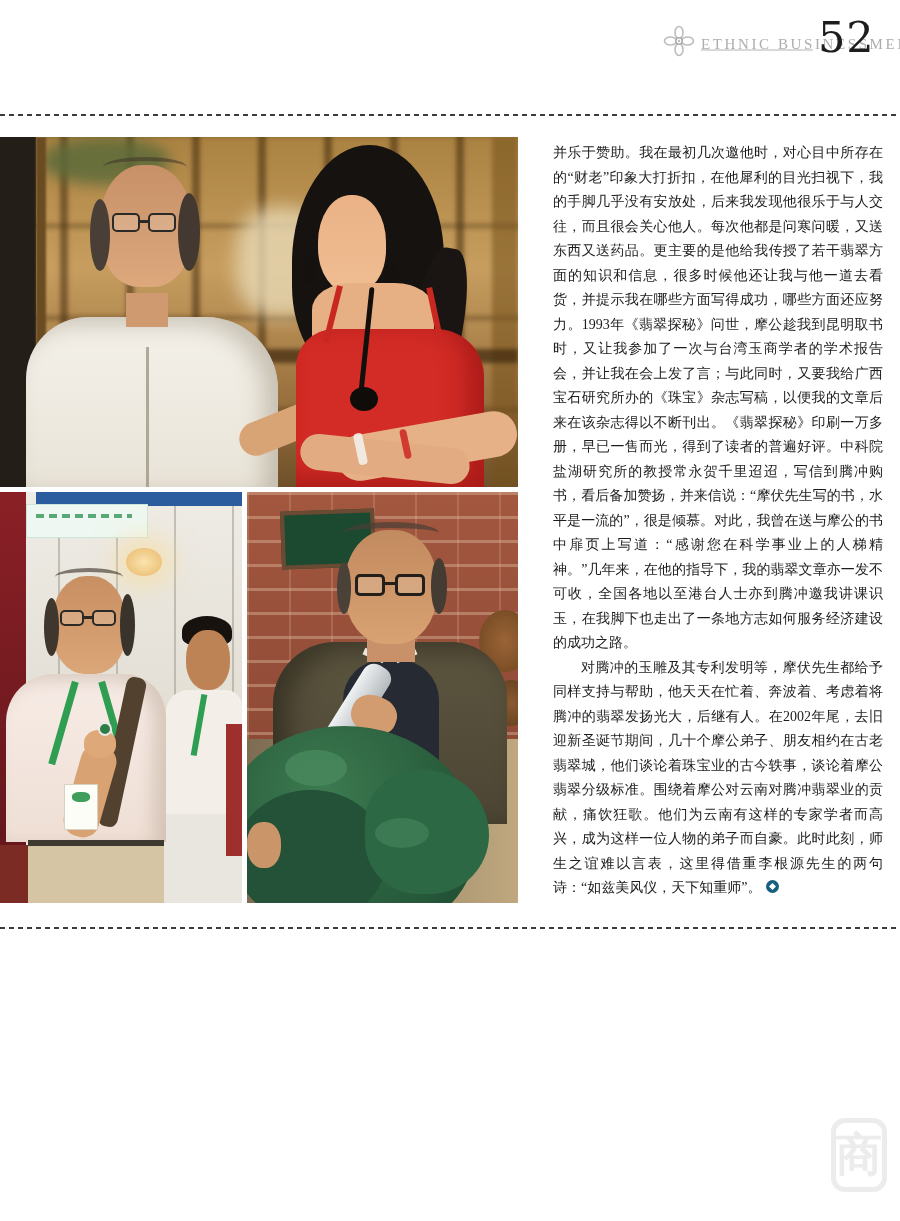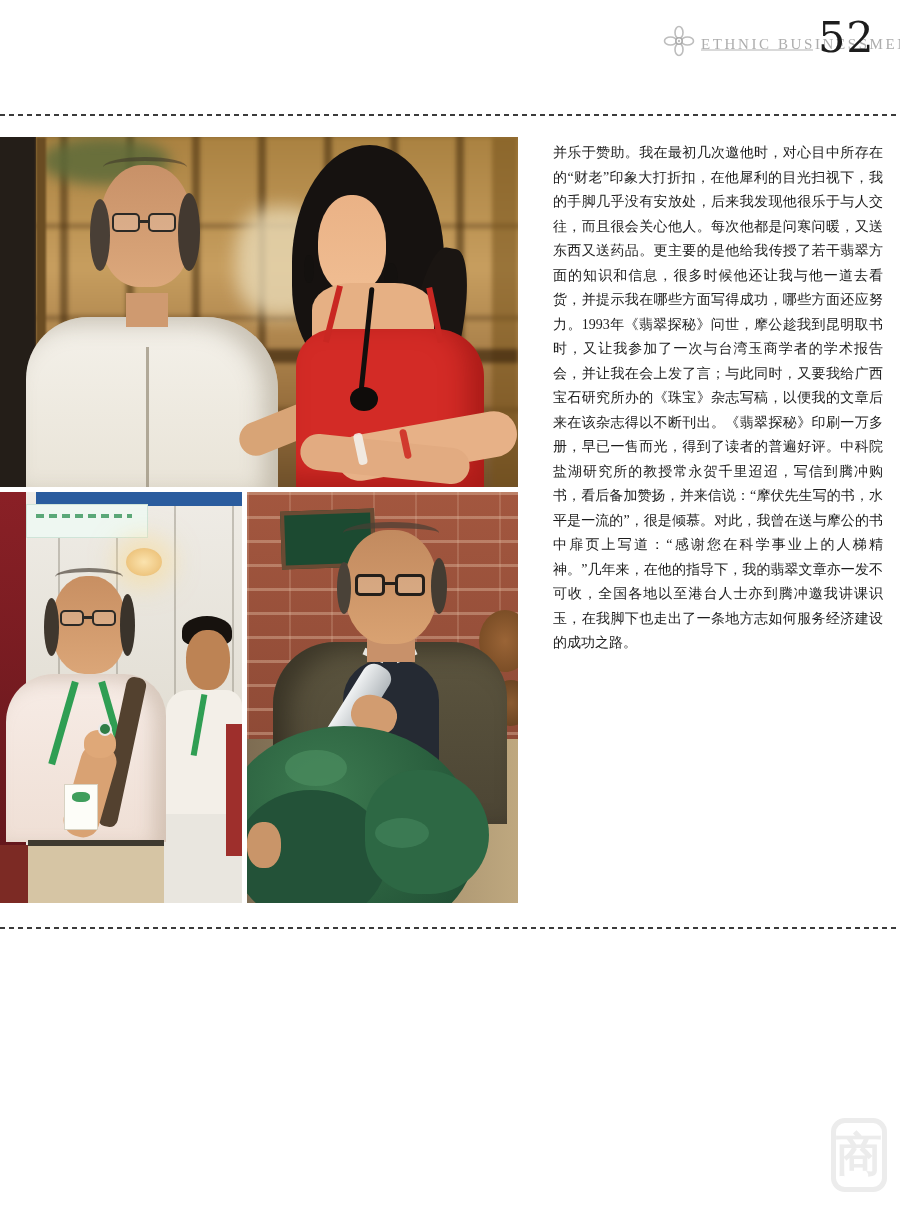--- a/index.html
+++ b/index.html
@@ -283,20 +283,21 @@
     <div class="p3-stone-main"></div>
     <div class="p3-stone-b2"></div>
     <div class="p3-stone-b3"></div>
     <div class="p3-stone-hl1"></div>
     <div class="p3-stone-hl2"></div>
     <div class="p3-left-hand"></div>
   </div>
 
   <div class="article">
     <p><span>并乐于赞助。我在最初几次邀他时，对心目中所存在的“财老”印象大打折扣，在他犀利的目光扫视下，我的手脚几乎没有安放处，后来我发现他很乐于与人交往，而且很会关心他人。每次他都是问寒问暖，又送东西又送药品。更主要的是他给我传授了若干翡翠方面的知识和信息，很多时候他还让我与他一道去看货，并提示我在哪些方面写得成功，哪些方面还应努力。1993年《翡翠探秘》问世，摩公趁我到昆明取书时，又让我参加了一次与台湾玉商学者的学术报告会，并让我在会上发了言；与此同时，又要我给广西宝石研究所办的《珠宝》杂志写稿，以便我的文章后来在该杂志得以不断刊出。《翡翠探秘》印刷一万多册，早已一售而光，得到了读者的普遍好评。中科院盐湖研究所的教授常永贺千里迢迢，写信到腾冲购书，看后备加赞扬，并来信说：“摩伏先生写的书，水平是一流的”，很是倾慕。对此，我曾在送与摩公的书中扉页上写道：“感谢您在科学事业上的人梯精神。”几年来，在他的指导下，我的翡翠文章亦一发不可收，全国各地以至港台人士亦到腾冲邀我讲课识玉，在我脚下也走出了一条地方志如何服务经济建设的成功之路。</span></p>
+    <p class="indent"><span>对腾冲的玉雕及其专利发明等，摩伏先生都给予同样支持与帮助，他天天在忙着、奔波着、考虑着将腾冲的翡翠发扬光大，后继有人。在2002年尾，去旧迎新圣诞节期间，几十个摩公弟子、朋友相约在古老翡翠城，他们谈论着珠宝业的古今轶事，谈论着摩公翡翠分级标准。围绕着摩公对云南对腾冲翡翠业的贡献，痛饮狂歌。他们为云南有这样的专家学者而高兴，成为这样一位人物的弟子而自豪。此时此刻，师生之谊难以言表，这里得借重李根源先生的两句诗：“如兹美风仪，天下知重师”。</span><span class="endmark" style="background: rgb(21, 96, 127);"></span></p>
   </div>
 
   <div class="dash dash-bottom"></div>
 
   <div class="watermark">
     <span>商</span>
   </div>
 
 </div>
 

